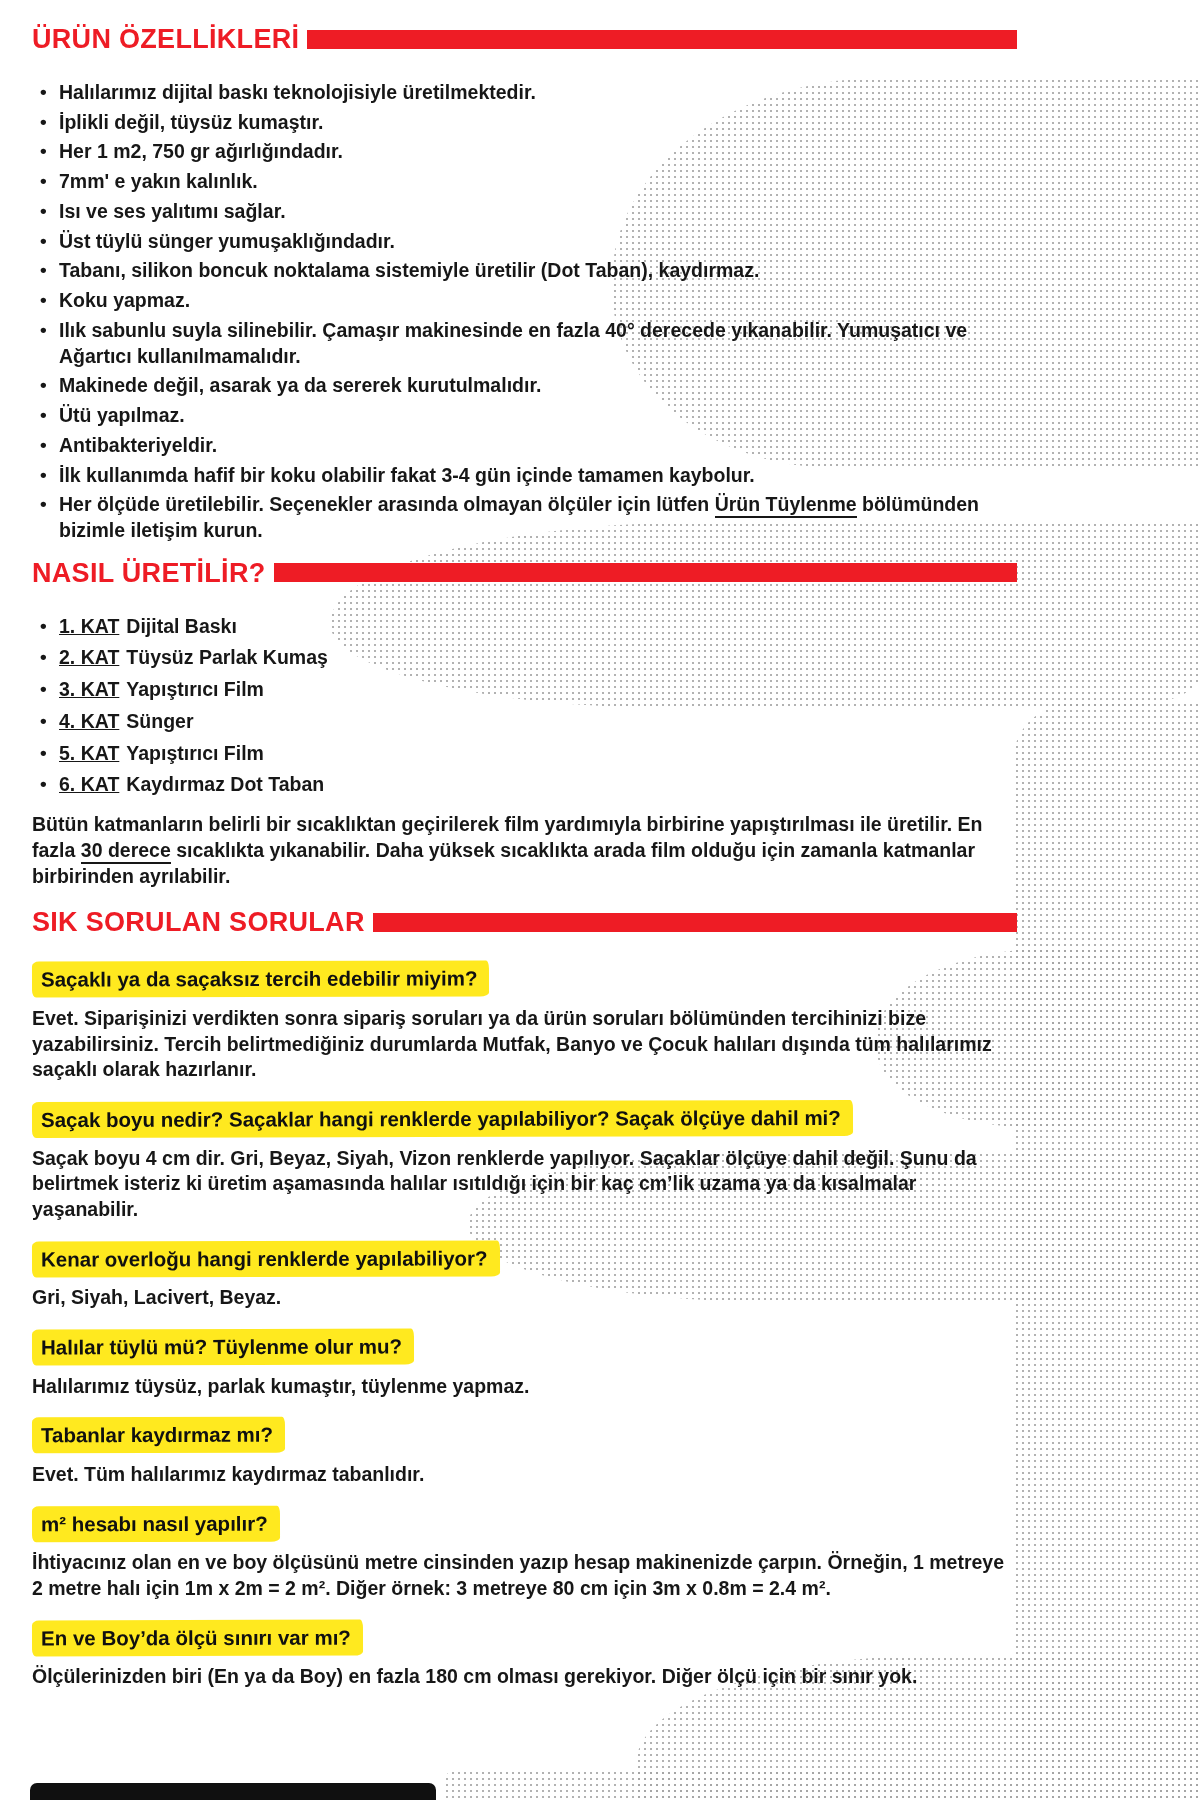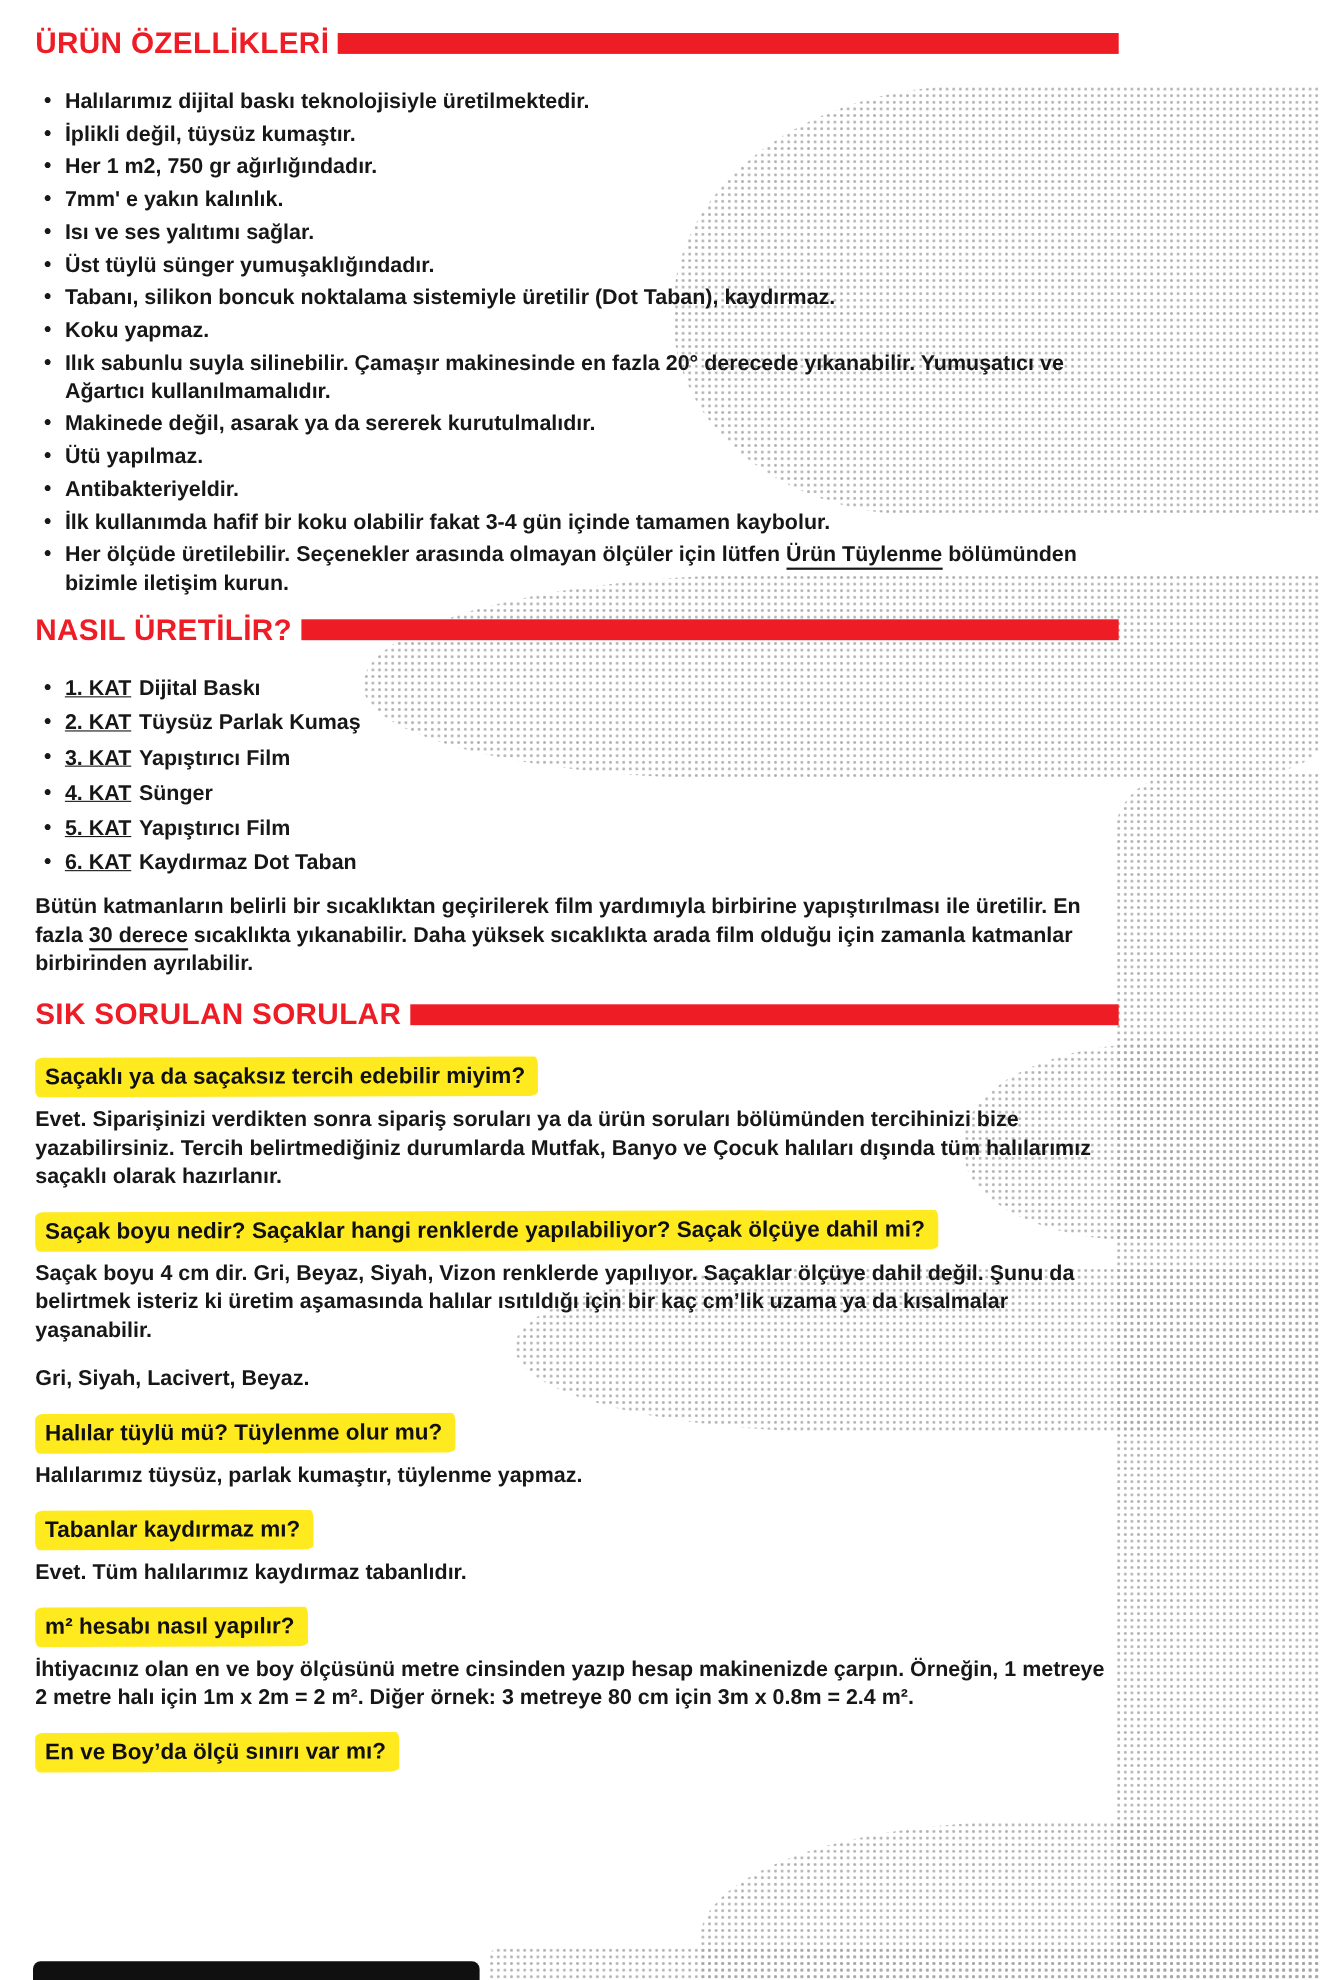--- a/index.html
+++ b/index.html
@@ -140,21 +140,21 @@
 
   <ul class="bullets">
     <li>Halılarımız dijital baskı teknolojisiyle üretilmektedir.</li>
     <li>İplikli değil, tüysüz kumaştır.</li>
     <li>Her 1 m2, 750 gr ağırlığındadır.</li>
     <li>7mm' e yakın kalınlık.</li>
     <li>Isı ve ses yalıtımı sağlar.</li>
     <li>Üst tüylü sünger yumuşaklığındadır.</li>
     <li>Tabanı, silikon boncuk noktalama sistemiyle üretilir (Dot Taban), kaydırmaz.</li>
     <li>Koku yapmaz.</li>
-    <li>Ilık sabunlu suyla silinebilir. Çamaşır makinesinde en fazla 20° derecede yıkanabilir. Yumuşatıcı ve Ağartıcı kullanılmamalıdır.</li>
+    <li>Ilık sabunlu suyla silinebilir. Çamaşır makinesinde en fazla 40° derecede yıkanabilir. Yumuşatıcı ve Ağartıcı kullanılmamalıdır.</li>
     <li>Makinede değil, asarak ya da sererek kurutulmalıdır.</li>
     <li>Ütü yapılmaz.</li>
     <li>Antibakteriyeldir.</li>
     <li>İlk kullanımda hafif bir koku olabilir fakat 3-4 gün içinde tamamen kaybolur.</li>
     <li><span>Her ölçüde üretilebilir. Seçenekler arasında olmayan ölçüler için lütfen </span><a class="ulink">Ürün Tüylenme</a><span> bölümünden bizimle iletişim kurun.</span></li>
   </ul>
 
   <div class="section-head head-production">
     <span class="title">NASIL ÜRETİLİR?</span>
     <span class="bar"></span>
@@ -180,37 +180,39 @@
     <div><span class="faq-q">Saçaklı ya da saçaksız tercih edebilir miyim?</span></div>
     <p class="faq-a">Evet. Siparişinizi verdikten sonra sipariş soruları ya da ürün soruları bölümünden tercihinizi bize yazabilirsiniz. Tercih belirtmediğiniz durumlarda Mutfak, Banyo ve Çocuk halıları dışında tüm halılarımız saçaklı olarak hazırlanır.</p>
   </div>
 
   <div class="faq-item">
     <div><span class="faq-q">Saçak boyu nedir? Saçaklar hangi renklerde yapılabiliyor? Saçak ölçüye dahil mi?</span></div>
     <p class="faq-a">Saçak boyu 4 cm dir. Gri, Beyaz, Siyah, Vizon renklerde yapılıyor. Saçaklar ölçüye dahil değil. Şunu da belirtmek isteriz ki üretim aşamasında halılar ısıtıldığı için bir kaç cm’lik uzama ya da kısalmalar yaşanabilir.</p>
   </div>
 
   <div class="faq-item">
+    <div><span class="faq-q">Kenar overloğu hangi renklerde yapılabiliyor?</span></div>
     <p class="faq-a">Gri, Siyah, Lacivert, Beyaz.</p>
   </div>
 
   <div class="faq-item">
     <div><span class="faq-q">Halılar tüylü mü? Tüylenme olur mu?</span></div>
     <p class="faq-a">Halılarımız tüysüz, parlak kumaştır, tüylenme yapmaz.</p>
   </div>
 
   <div class="faq-item">
     <div><span class="faq-q">Tabanlar kaydırmaz mı?</span></div>
     <p class="faq-a">Evet. Tüm halılarımız kaydırmaz tabanlıdır.</p>
   </div>
 
   <div class="faq-item">
     <div><span class="faq-q">m² hesabı nasıl yapılır?</span></div>
     <p class="faq-a">İhtiyacınız olan en ve boy ölçüsünü metre cinsinden yazıp hesap makinenizde çarpın. Örneğin, 1 metreye 2 metre halı için 1m x 2m = 2 m². Diğer örnek: 3 metreye 80 cm için 3m x 0.8m = 2.4 m².</p>
   </div>
 
   <div class="faq-item">
     <div><span class="faq-q">En ve Boy’da ölçü sınırı var mı?</span></div>
+    <p class="faq-a">Ölçülerinizden biri (En ya da Boy) en fazla 180 cm olması gerekiyor. Diğer ölçü için bir sınır yok.</p>
   </div>
 
 </div>
 
 <div class="cutoff-bar"></div>
 
 </body></html>

